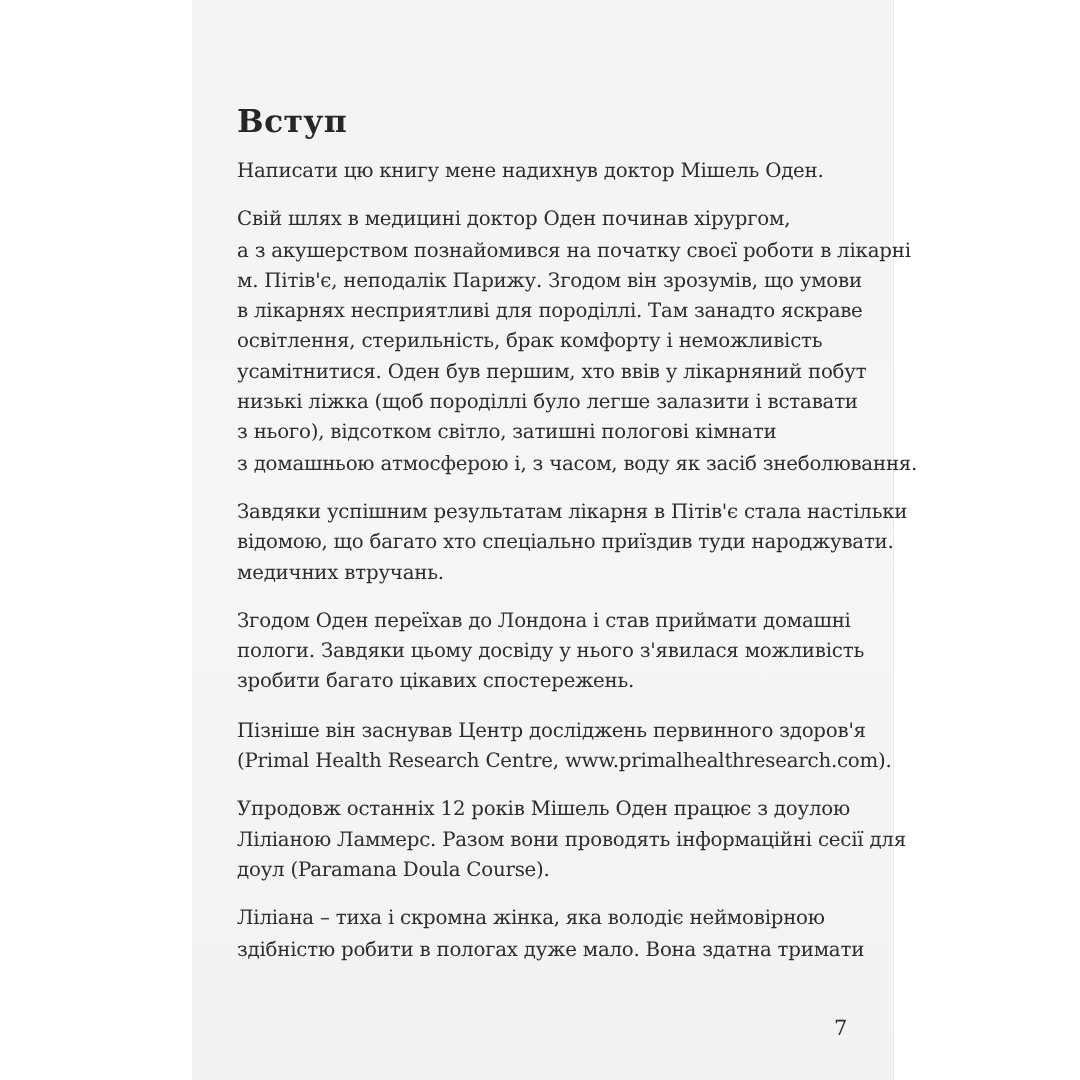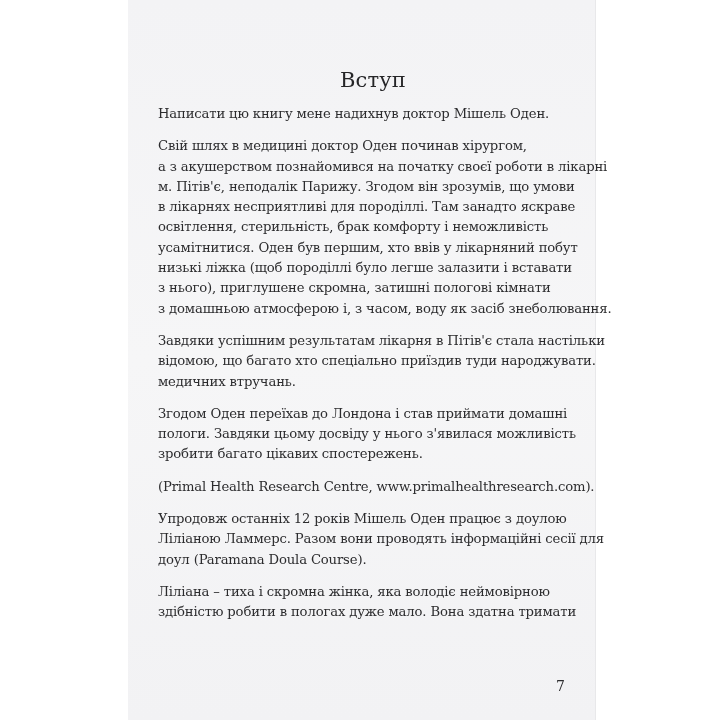--- a/index.html
+++ b/index.html
@@ -34,23 +34,23 @@
     .content {
       position: absolute;
       left: 30px;
       top: 68px;
       width: 430px;
       font-family: "DejaVu Serif", serif;
       color: #2c2c2e;
     }
     .title {
       font-family: "DejaVu Serif", serif;
-      font-weight: normal;
+      font-weight: bold;
       font-size: 21px;
-      text-align: center;
+      text-align: left;
       margin: 0 0 12px 0;
       color: #262628;
       letter-spacing: 0.2px;
     }
     p {
       margin: 0 0 12px 0;
       font-size: 13.2px;
       line-height: 20.3px;
       letter-spacing: -0.15px;
     }
@@ -79,37 +79,38 @@
     </p>
 
     <p>
       <span class="line">Свій шлях в медицині доктор Оден починав хірургом,</span>
       <span class="line">а з акушерством познайомився на початку своєї роботи в лікарні</span>
       <span class="line">м. Пітів'є, неподалік Парижу. Згодом він зрозумів, що умови</span>
       <span class="line">в лікарнях несприятливі для породіллі. Там занадто яскраве</span>
       <span class="line">освітлення, стерильність, брак комфорту і неможливість</span>
       <span class="line">усамітнитися. Оден був першим, хто ввів у лікарняний побут</span>
       <span class="line">низькі ліжка (щоб породіллі було легше залазити і вставати</span>
-      <span class="line">з нього), приглушене скромна, затишні пологові кімнати</span>
+      <span class="line">з нього), відсотком світло, затишні пологові кімнати</span>
       <span class="line">з домашньою атмосферою і, з часом, воду як засіб знеболювання.</span>
     </p>
 
     <p>
       <span class="line">Завдяки успішним результатам лікарня в Пітів'є стала настільки</span>
       <span class="line">відомою, що багато хто спеціально приїздив туди народжувати.</span>
       <span class="line">медичних втручань.</span>
     </p>
 
     <p>
       <span class="line">Згодом Оден переїхав до Лондона і став приймати домашні</span>
       <span class="line">пологи. Завдяки цьому досвіду у нього з'явилася можливість</span>
       <span class="line">зробити багато цікавих спостережень.</span>
     </p>
 
     <p>
+      <span class="line">Пізніше він заснував Центр досліджень первинного здоров'я</span>
       <span class="line"><span>(Primal Health Research Centre, </span><span class="link">www.primalhealthresearch.com</span><span>).</span></span>
     </p>
 
     <p>
       <span class="line">Упродовж останніх 12 років Мішель Оден працює з доулою</span>
       <span class="line">Ліліаною Ламмерс. Разом вони проводять інформаційні сесії для</span>
       <span class="line">доул (Paramana Doula Course).</span>
     </p>
 
     <p>

